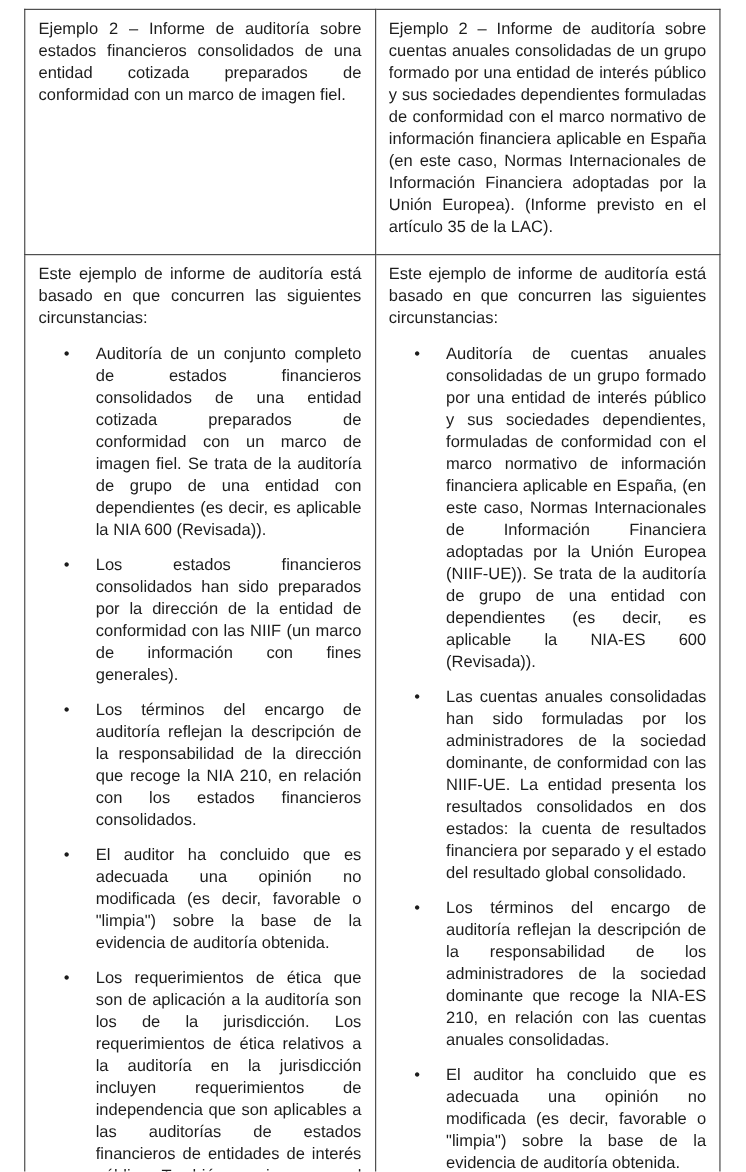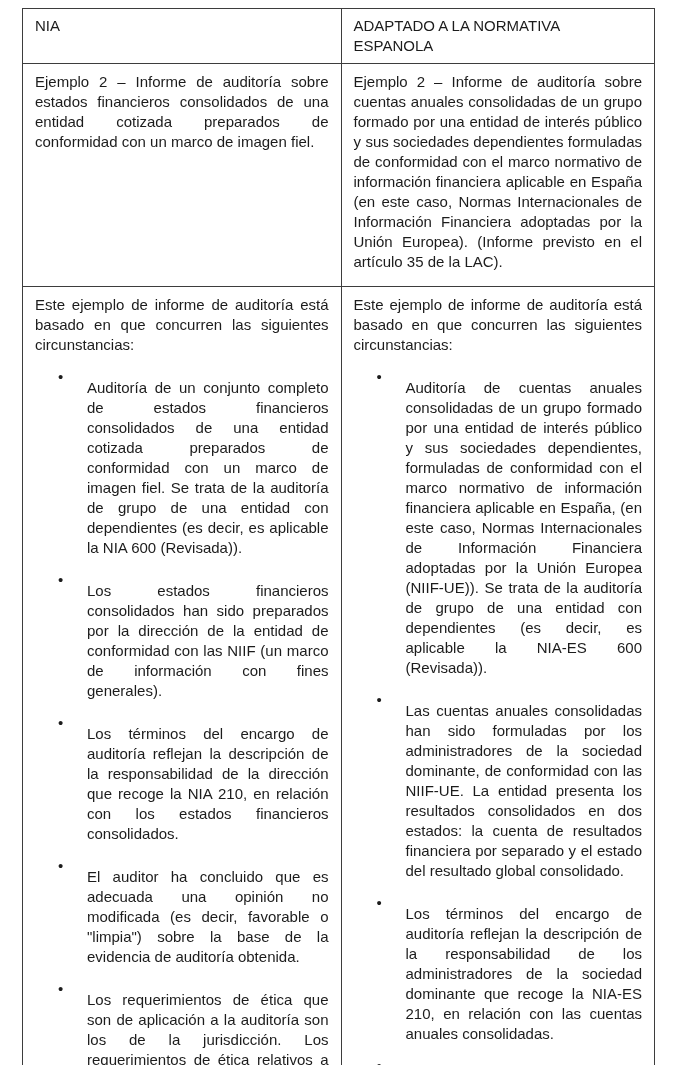--- a/index.html
+++ b/index.html
@@ -47,36 +47,31 @@
     padding-left: 23px;
   }
   .bullet-marker {
     flex: 0 0 29px;
     text-align: left;
   }
   .bullet-text {
     flex: 1 1 auto;
     text-align: justify;
     text-justify: inter-word;
-    margin-top: 11px;
   }
 </style>
 </head>
 <body>
 
 <table class="doc-table">
   <colgroup>
     <col style="width:50.4%">
     <col style="width:49.6%">
   </colgroup>
   <tbody>
-      <tr>
-    <th>NIA</th>
-    <th>ADAPTADO A LA NORMATIVA ESPANOLA</th>
-  </tr>
 
   <tr>
     <td>
       <p class="cell-text">Ejemplo 2 – Informe de auditoría sobre estados financieros consolidados de una entidad cotizada preparados de conformidad con un marco de imagen fiel.</p>
     </td>
     <td>
       <p class="cell-text">Ejemplo 2 – Informe de auditoría sobre cuentas anuales consolidadas de un grupo formado por una entidad de interés público y sus sociedades dependientes formuladas de conformidad con el marco normativo de información financiera aplicable en España (en este caso, Normas Internacionales de Información Financiera adoptadas por la Unión Europea). (Informe previsto en el artículo 35 de la LAC).</p>
     </td>
   </tr>
 

